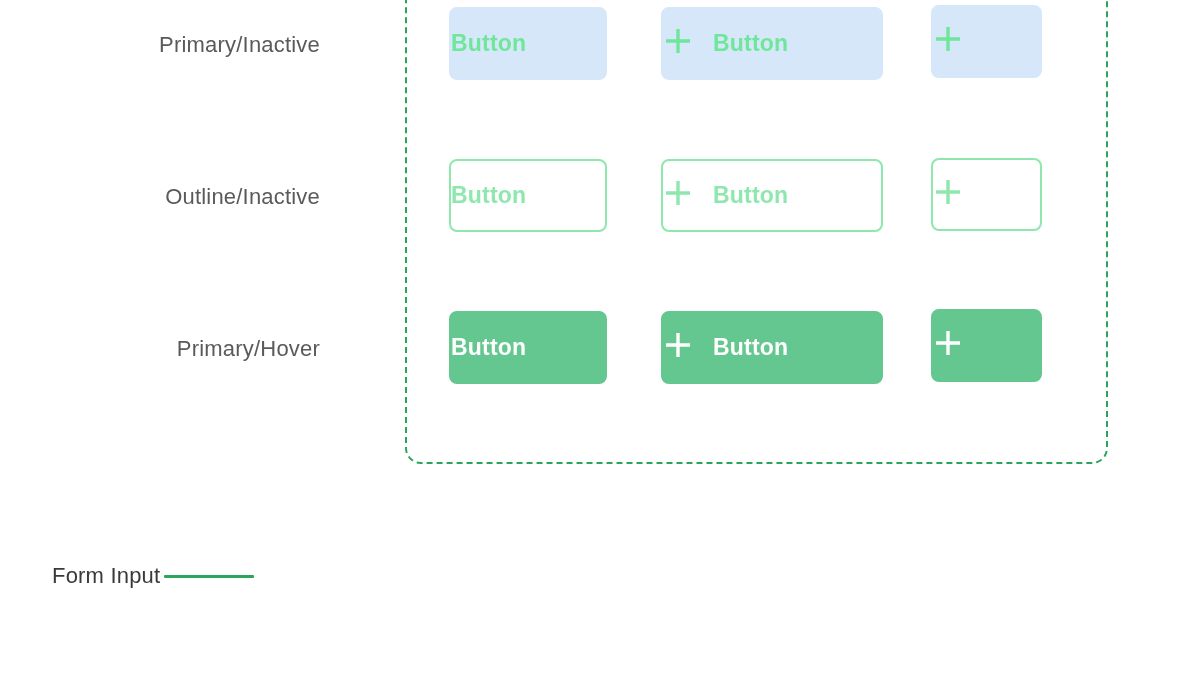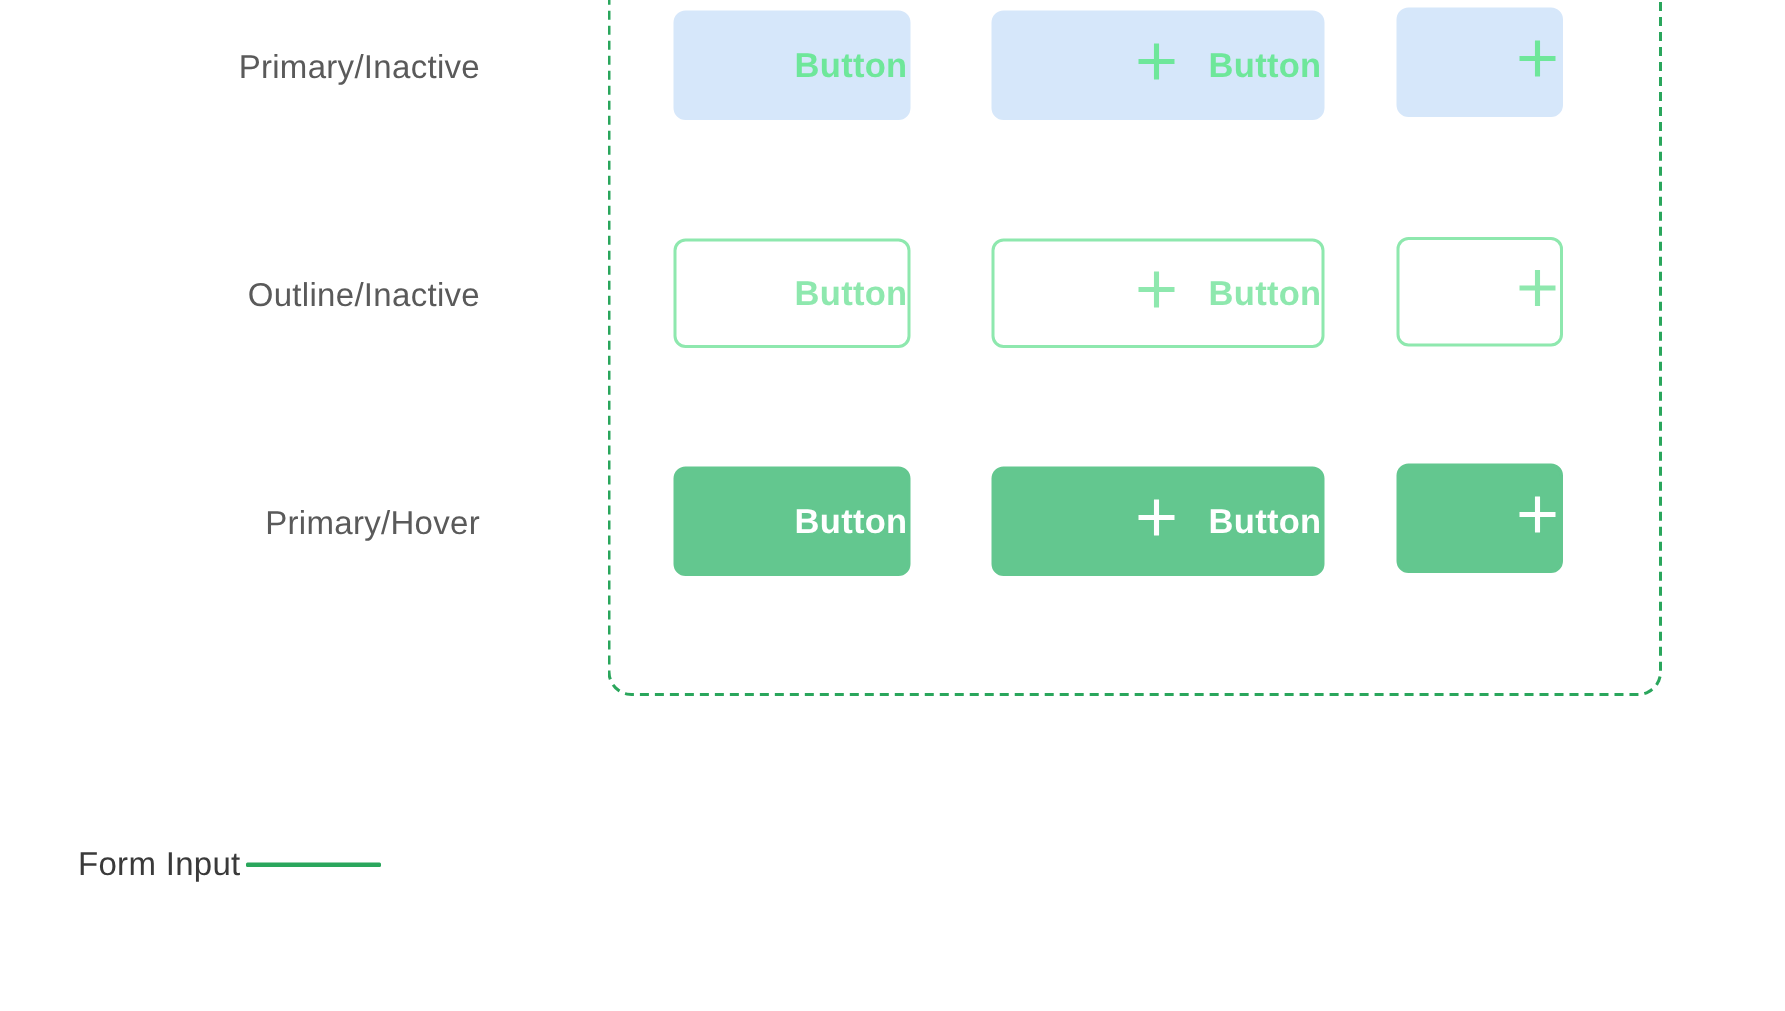--- a/index.html
+++ b/index.html
@@ -42,21 +42,21 @@
   #label-row-0 { top: 32px;  }
   #label-row-1 { top: 184px; }
   #label-row-2 { top: 336px; }
 
   
   .btn {
     position: absolute;
     box-sizing: border-box;
     display: flex;
     align-items: center;
-    justify-content: flex-end;
+    justify-content: flex-start;
     border-radius: 8px;
     border: 2px solid transparent;
     font-size: 23px;
     font-weight: 600;
     letter-spacing: 0.2px;
     cursor: pointer;
     user-select: none;
     padding: 0;
   }
   .btn .plus-icon { display: block; flex: 0 0 auto; }

